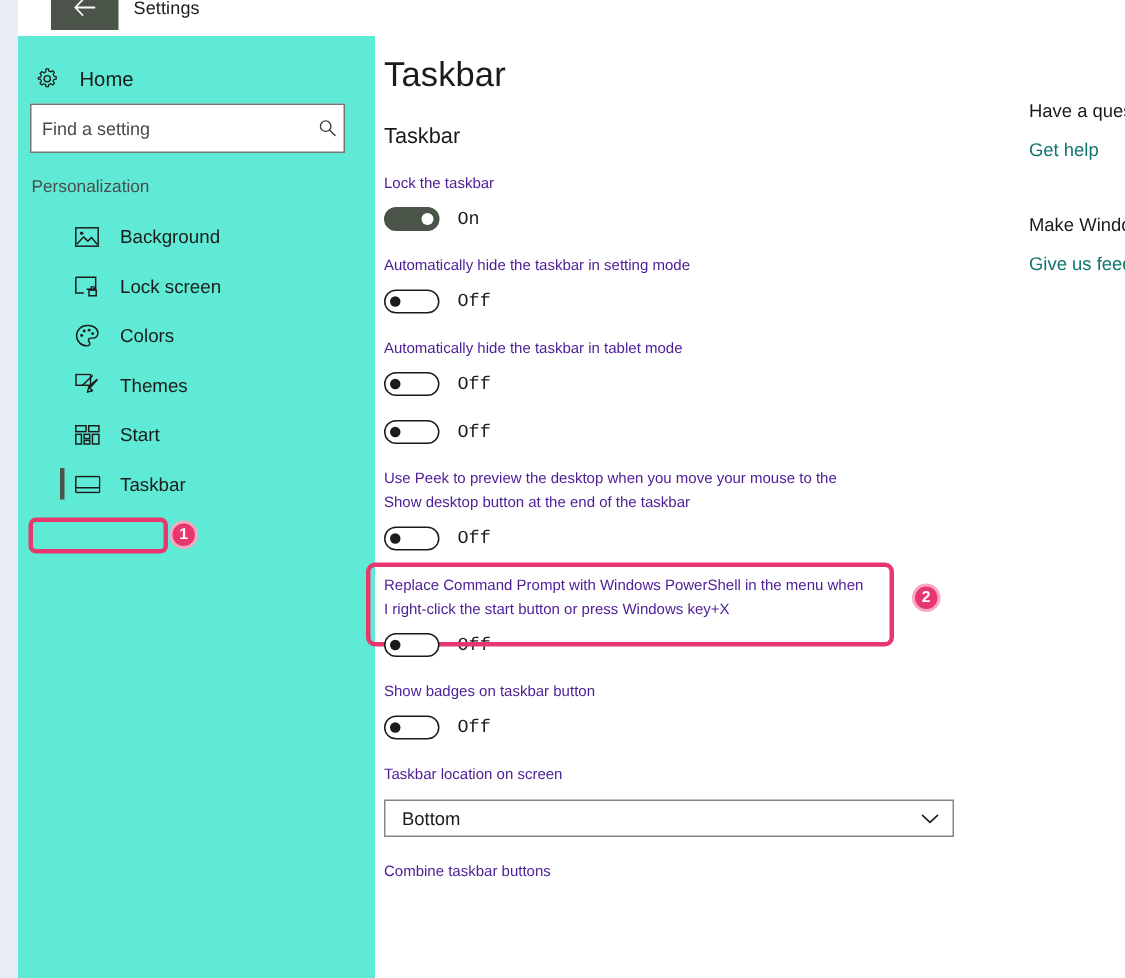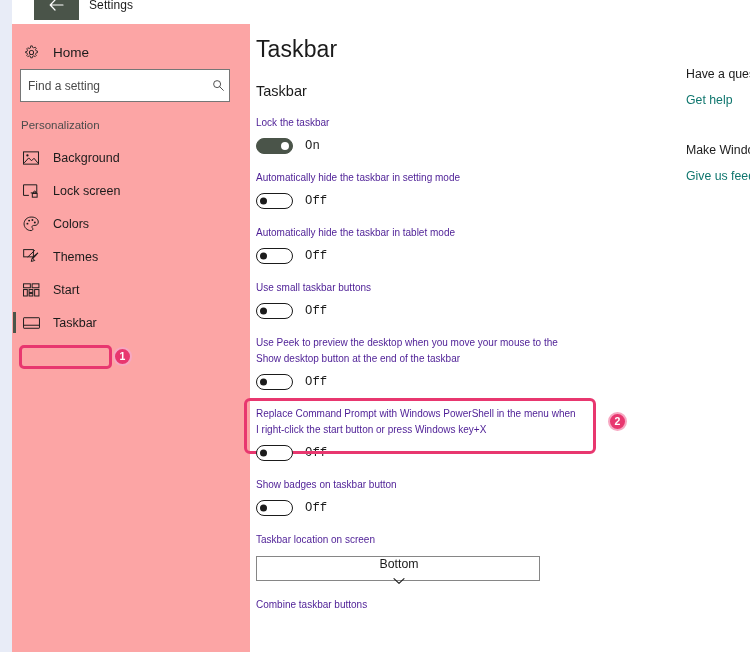--- a/index.html
+++ b/index.html
@@ -51,21 +51,21 @@
     font-size: 12px;
     color: #1b1b1b;
     letter-spacing: .1px;
   }
 
   
   .sidebar {
     position: absolute;
     left: 12px; top: 24px;
     width: 238px; height: 628px;
-    background: #fca5a5;
+    background: #5eead4;
   }
   .nav-home {
     position: absolute;
     left: 8px; top: 13px;
     height: 30px;
     display: flex;
     align-items: center;
     cursor: pointer;
   }
   .nav-home .ico {
@@ -100,21 +100,21 @@
   .search-wrap input::placeholder { color: #4a4a4a; opacity: 1; }
   .search-ico { width: 22px; display:flex; align-items:center; justify-content:center; }
 
   .group-label {
     position: absolute;
     left: 9px; top: 95px;
     font-size: 11.5px;
     color: #4c4c4c;
   }
 
-  .nav-list { position: absolute; left: 0; top: 117px; width: 238px; }
+  .nav-list { position: absolute; left: 0; top: 117px; width: 238px; padding-left: 27px; }
   .nav-item {
     position: relative;
     height: 33px;
     display: flex;
     align-items: center;
     padding-left: 8px;
     cursor: pointer;
   }
   .nav-item .ico { width: 22px; display:flex; align-items:center; justify-content:center; }
   .nav-item .txt { margin-left: 11px; font-size: 12.5px; color: #1b1b1b; }
@@ -217,29 +217,28 @@
     background: #ffffff;
   }
   .toggle-state {
     margin-left: 12px;
     font-size: 12.3px;
     color: #1b1b1b;
   }
 
   .dropdown {
     margin-top: 8px;
-    width: 284px; height: 25px;
+    width: 380px; height: 25px;
     border: 1px solid #868686;
     background: #ffffff;
     display: flex;
     align-items: center;
     justify-content: space-between;
     padding: 0 9px 0 11px;
     cursor: pointer;
-    flex-direction: column;
   }
   .dropdown .val { font-size: 12.3px; color: #1b1b1b; }
 
   
   .ps-block { position: relative; margin-top: 16px; }
   .anno-ps {
     position: absolute;
     left: -12px; top: -8px;
     width: 352px; height: 56px;
     border: 3px solid #e8376f;
@@ -422,21 +421,20 @@
       <div class="setting-label">Automatically hide the taskbar in tablet mode</div>
       <div class="toggle-row">
         <span class="switch off">
             <span class="knob"></span>
           </span>
         <span class="toggle-state">Off</span>
       </div>
     </div>
 
     <div class="setting">
-      <div class="setting-label">Use small taskbar buttons</div>
       <div class="toggle-row">
         <span class="switch off">
             <span class="knob"></span>
           </span>
         <span class="toggle-state">Off</span>
       </div>
     </div>
 
     <div class="setting">
       <div class="setting-label">Use Peek to preview the desktop when you move your mouse to the Show desktop button at the end of the taskbar</div>

